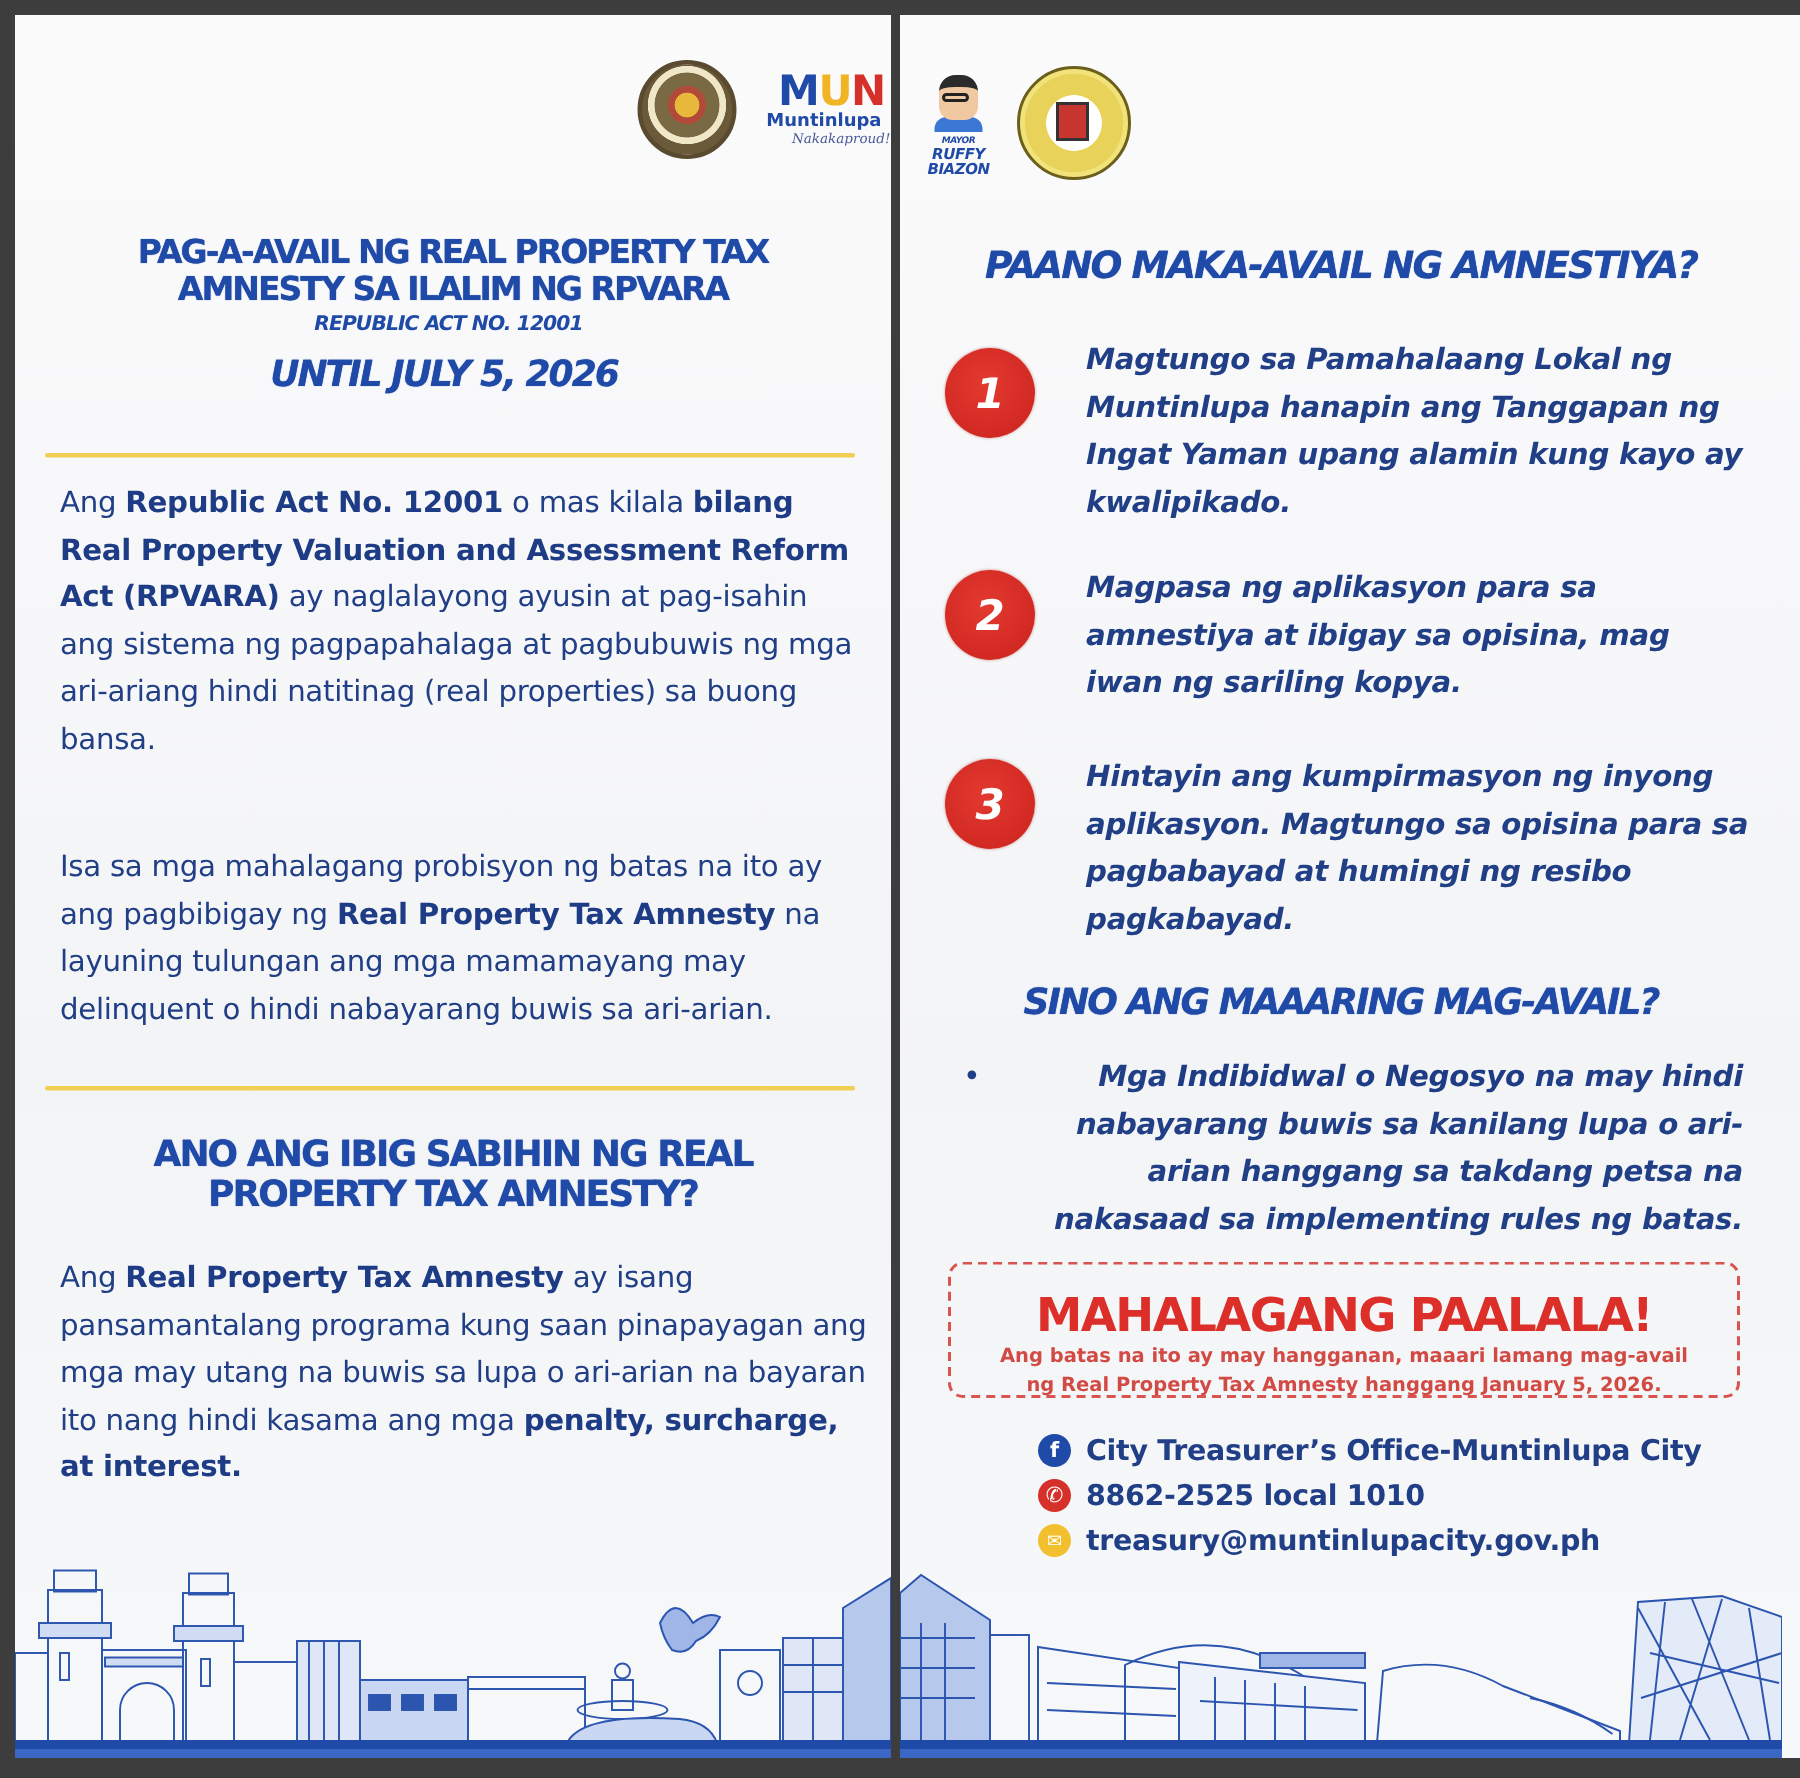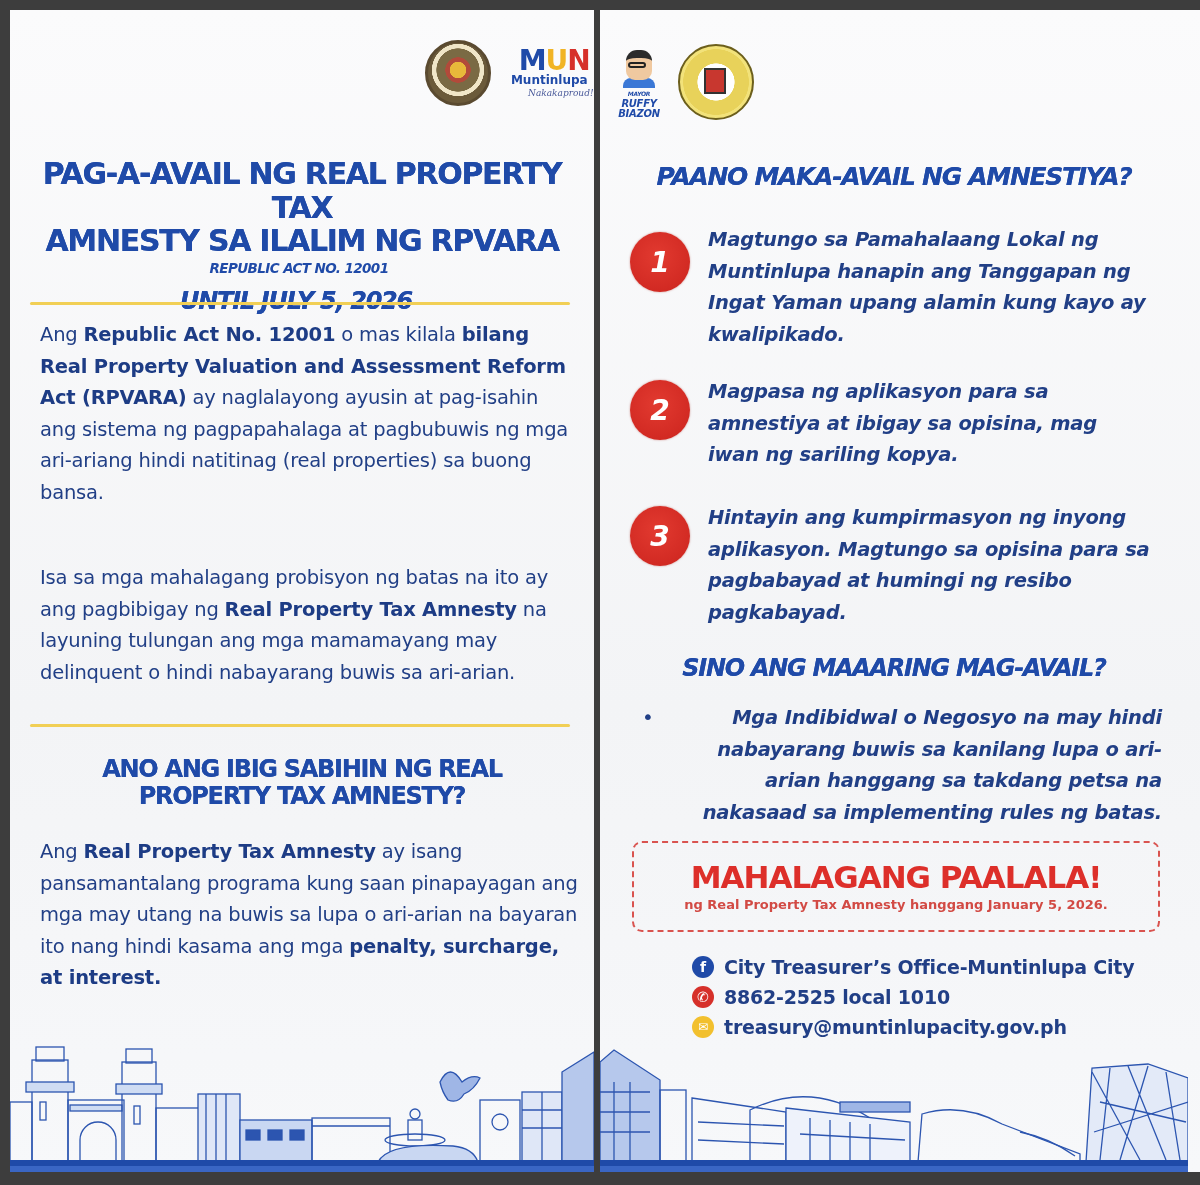--- a/index.html
+++ b/index.html
@@ -90,21 +90,21 @@
   
   .step { position: absolute; left: 30px; width: 540px; display: flex; }
   .step .num {
     flex: 0 0 auto;
     width: 60px; height: 60px; border-radius: 50%;
     background: radial-gradient(circle at 45% 40%, #e23a30 0%, #d22a23 70%, #c0221c 100%);
     color: #ffffff; font-weight: 900; font-size: 28px;
     display: flex; align-items: center; justify-content: center;
     box-shadow: 0 0 2px rgba(160,30,20,0.5);
   }
-  .step .txt { margin-left: 18px; font-weight: 700; }
+  .step .txt { margin-left: 34px; font-weight: 700; }
 
   
   .reminder {
     position: absolute; left: 632px; top: 841px; width: 528px; height: 91px;
     border: 2px dashed #d9534f; border-radius: 10px;
     box-sizing: border-box; text-align: center;
   }
   .reminder .title {
     font-weight: 900; font-size: 31px; color: #dd2f2a; letter-spacing: -1px;
     margin-top: 16px; line-height: 36px;
@@ -136,21 +136,21 @@
     <div class="mun-logo">
       <div class="mun">
         <span class="m">M</span><span class="u">U</span><span class="n">N</span>
       </div>
       <div class="city">Muntinlupa</div>
       <div class="tag">Nakakaproud!</div>
     </div>
   </div>
 
   <div style="position:absolute; left:0; top:147px; width:584px;">
-    <h1 class="heading" style="font-size:30px;">
+    <h1 class="heading" style="font-size:22px;">
       <span>PAG-A-AVAIL NG REAL PROPERTY TAX</span><br>
       <span>AMNESTY SA ILALIM NG RPVARA</span>
     </h1>
     <div style="text-align:center; font-style:italic; font-weight:700; font-size:13.5px; color:#1f4aa8; letter-spacing:-0.6px; margin-top:2px; margin-left:-6px;">REPUBLIC ACT NO. 12001</div>
     <div class="heading" style="font-style:italic; font-size:24px; margin-top:12px; margin-left:-12px;">UNTIL JULY 5, 2026</div>
   </div>
 
   <div class="gold-rule" style="left:20px; top:292px; width:540px;"></div>
 
   <p class="body-text" style="position:absolute; left:30px; top:309px; width:540px;"><span>Ang </span><b>Republic Act No. 12001</b><span> o mas kilala </span><b>bilang Real Property Valuation and Assessment Reform Act (RPVARA)</b><span> ay naglalayong ayusin at pag-isahin ang sistema ng pagpapahalaga at pagbubuwis ng mga ari-ariang hindi natitinag (real properties) sa buong bansa.</span></p>
@@ -252,20 +252,21 @@
   <h2 class="heading" style="position:absolute; left:0; top:645px; width:588px; font-size:24px;">SINO ANG MAAARING MAG-AVAIL?</h2>
 
   <div style="position:absolute; left:42px; top:692px; width:520px; display:flex;">
     <span style="color:#213f86; font-size:20px; line-height:31.5px; margin-right:12px;">•</span>
     <p class="body-text" style="font-weight:700; width:500px;text-align:right;"><span>Mga </span><b>Indibidwal o Negosyo</b><span> na may hindi nabayarang buwis sa kanilang lupa o ari-arian hanggang sa takdang petsa na nakasaad sa implementing rules ng batas.</span></p>
   </div>
 </div>
 
 <div class="reminder">
   <div class="title">MAHALAGANG PAALALA!</div>
+  <div class="sub">Ang batas na ito ay may hangganan, maaari lamang mag-avail</div>
   <div class="sub">ng Real Property Tax Amnesty hanggang January 5, 2026.</div>
 </div>
 
 <div class="contact" style="top:956px;">
   <span class="ic" style="background:#1f4aa8;">f</span>
   <span class="label">City Treasurer’s Office-Muntinlupa City</span>
 </div>
 <div class="contact" style="top:986px;">
   <span class="ic" style="background:#d6302a;">✆</span>
   <span class="label">8862-2525 local 1010</span>

